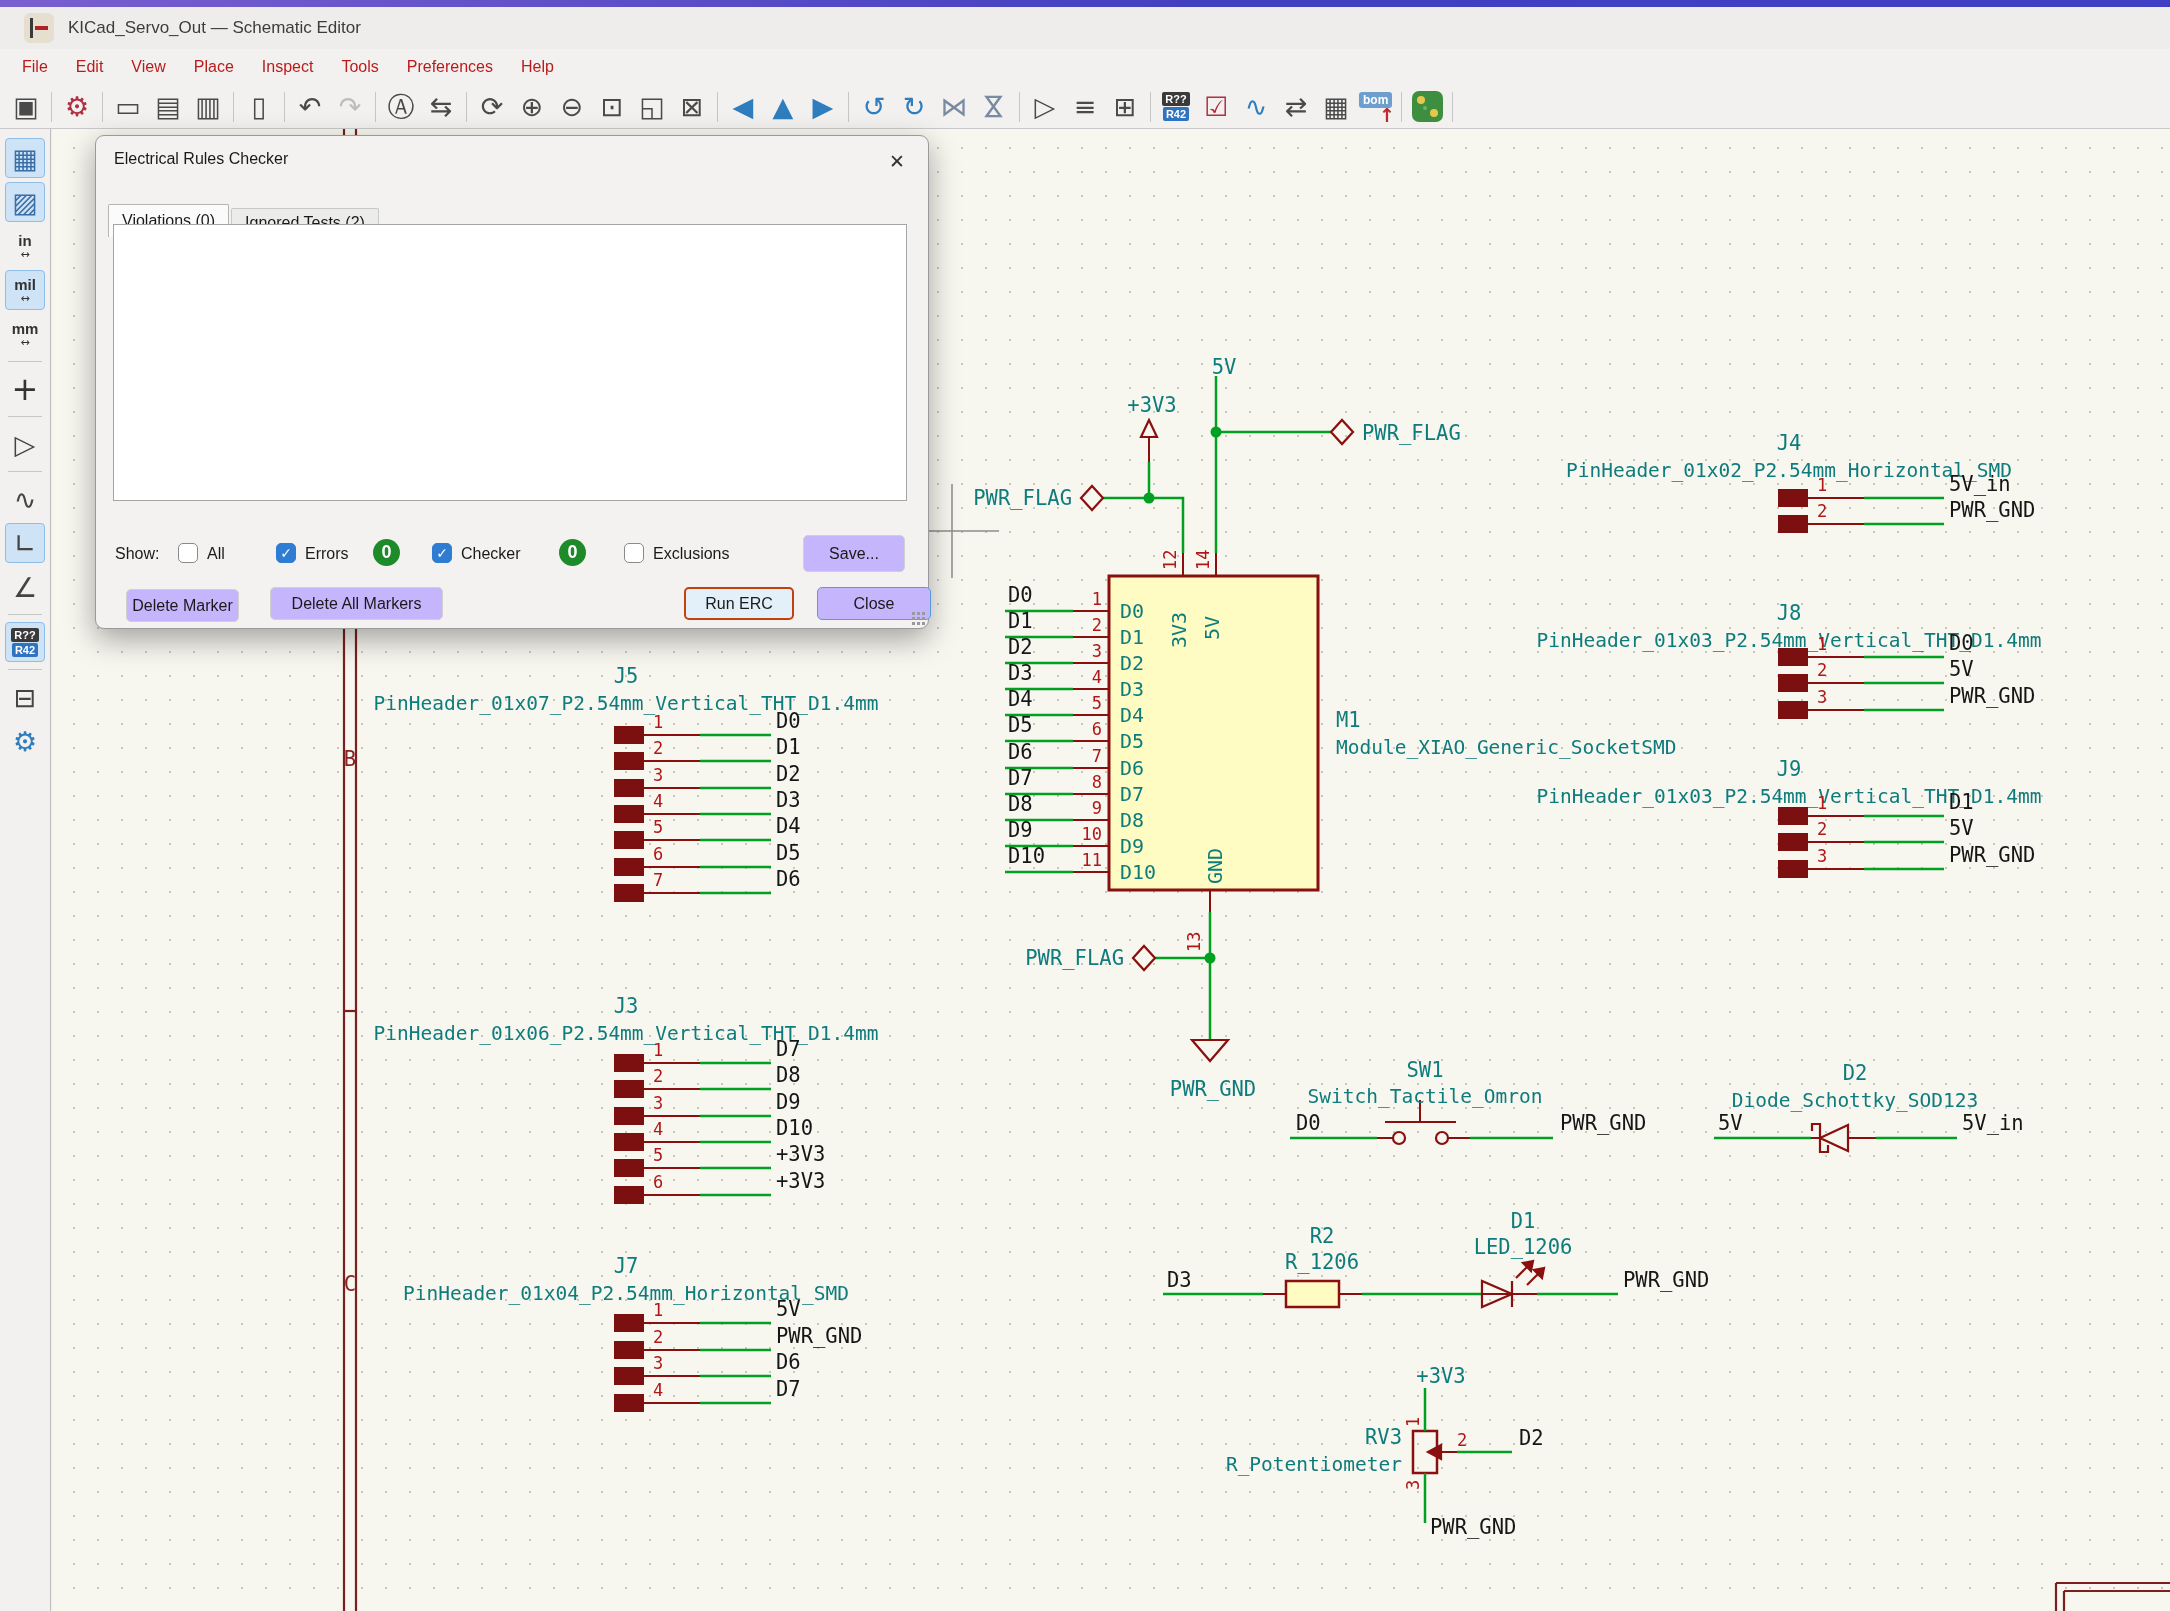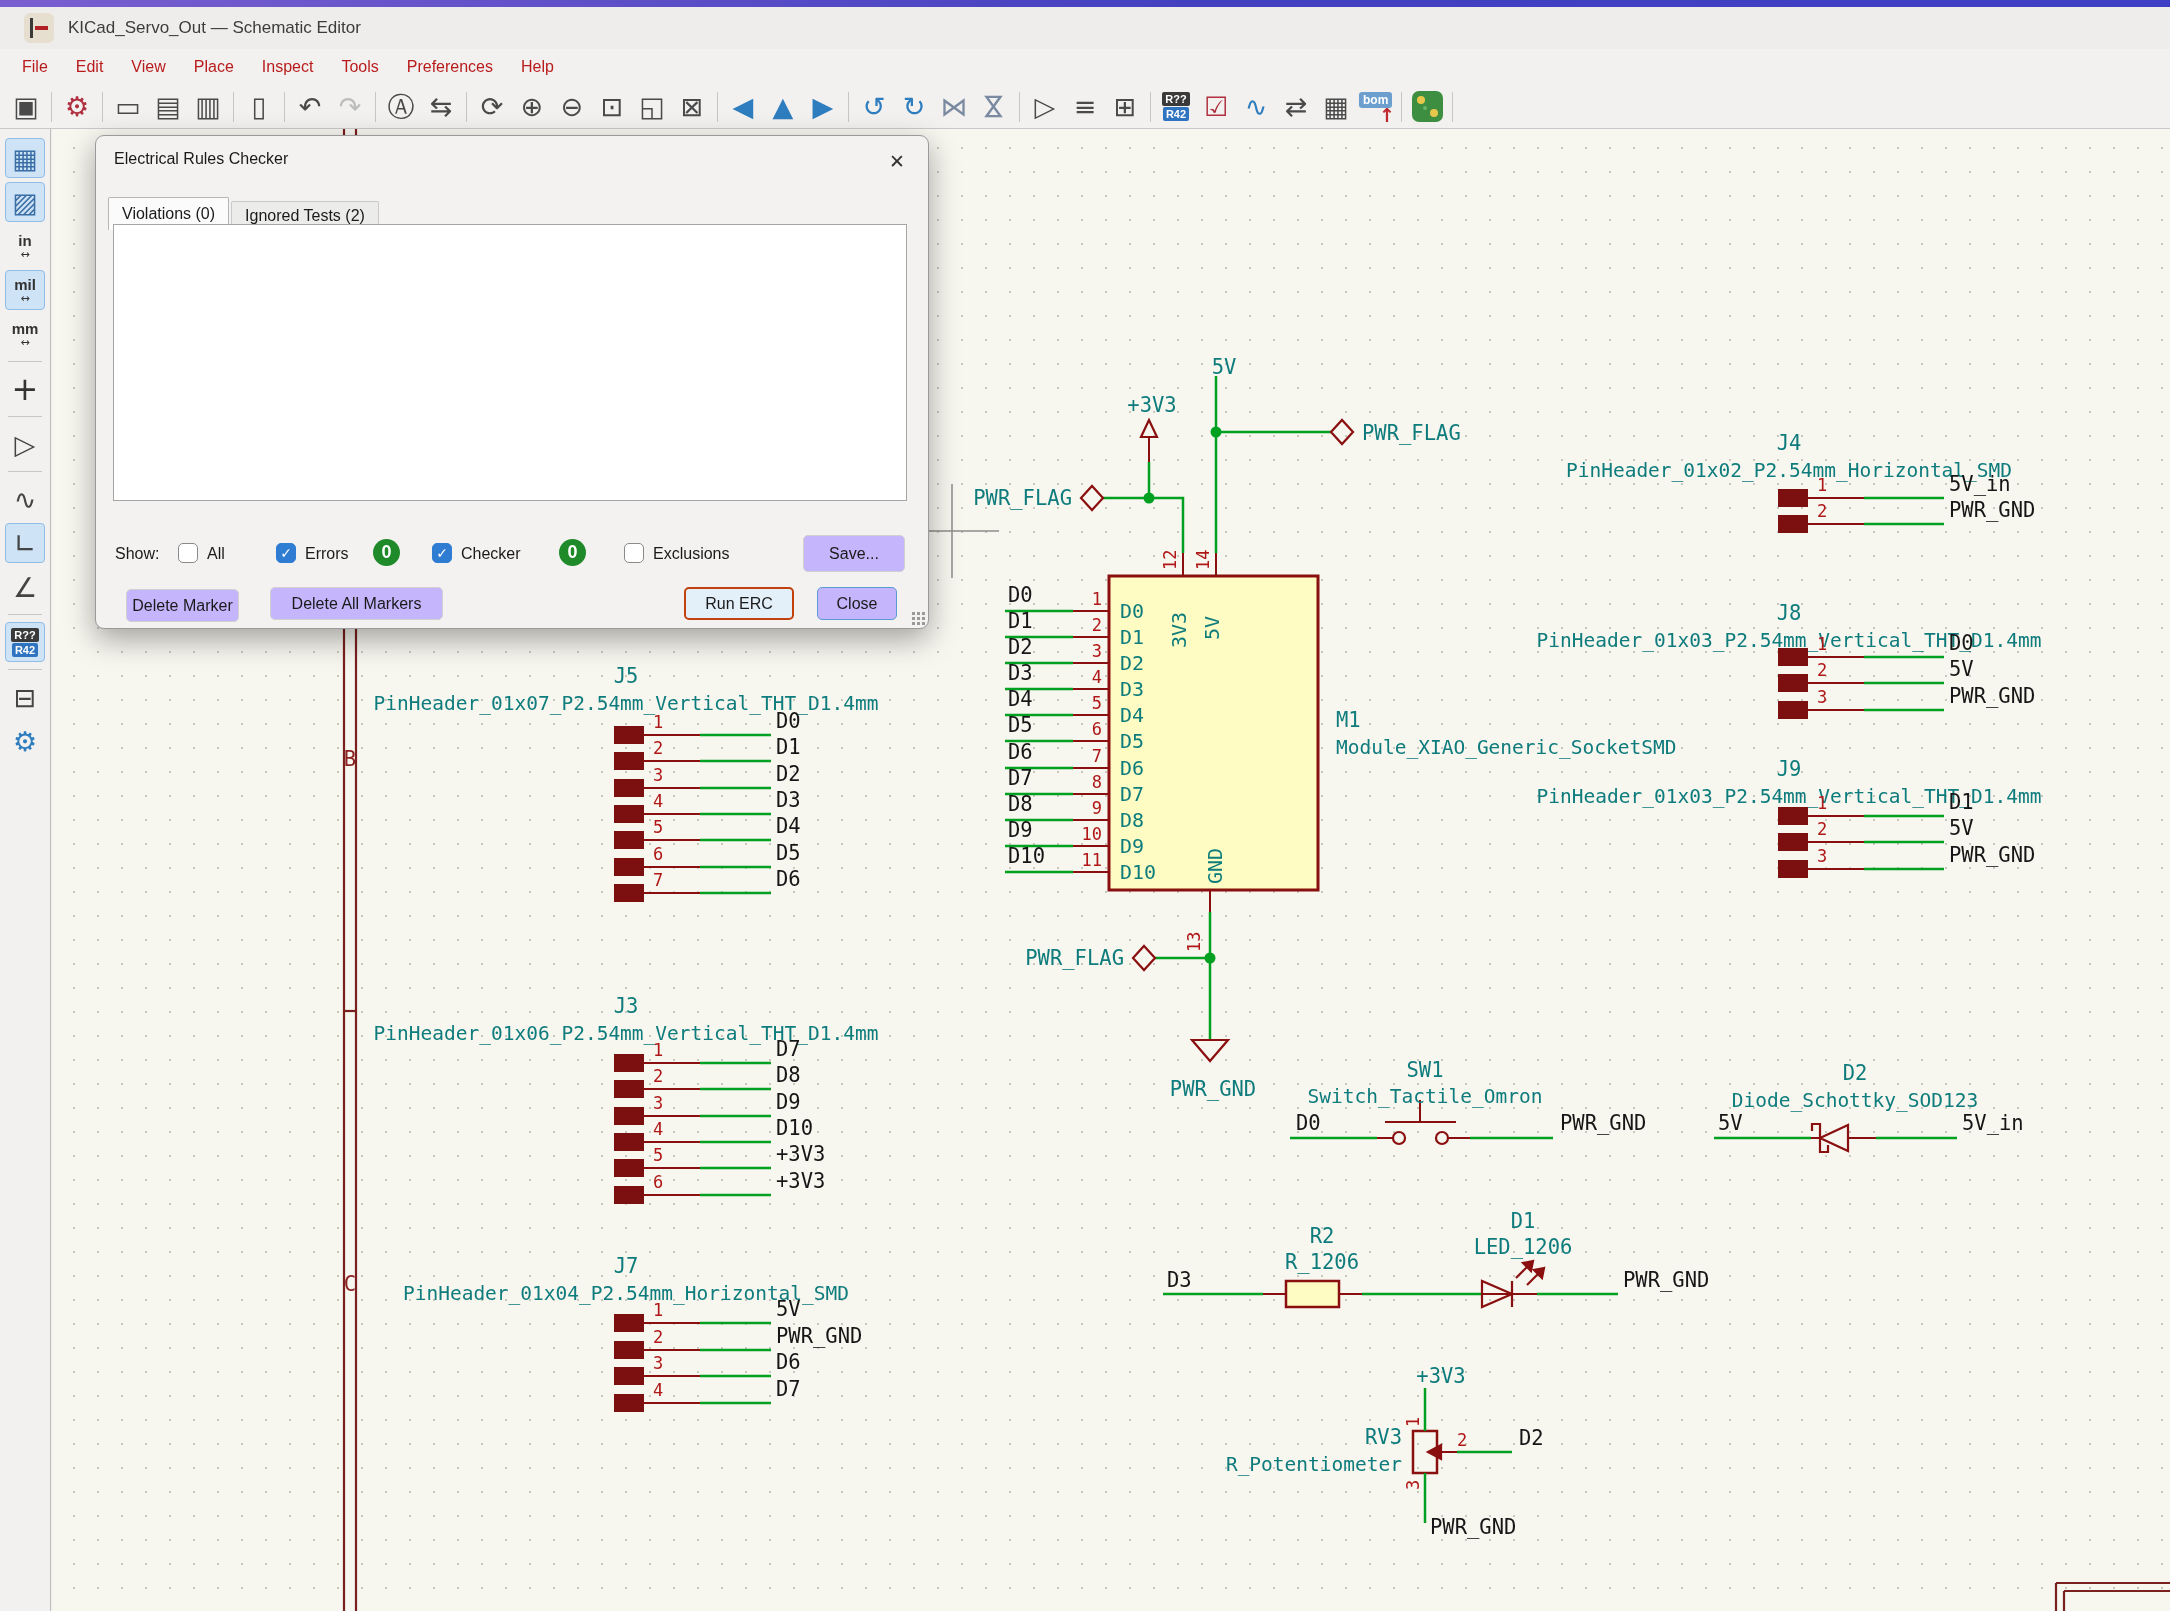--- a/index.html
+++ b/index.html
@@ -58,21 +58,21 @@
   .lbl-ref{fill:#0e7c7c;}
   .lbl-pin{fill:#b01818;}
   .lbl-frame{fill:#8a2020;}
   
   .dialog{position:absolute;left:95px;top:135px;width:832px;height:492px;background:#f3f2f1;
     border:1px solid #9a9a9a;border-radius:9px;box-shadow:0 10px 30px rgba(0,0,0,.35);z-index:10;
     font-size:16px;color:#1a1a1a;}
   .dlg-title{position:absolute;left:18px;top:14px;font-size:16px;color:#1a1a1a;}
   .dlg-close{position:absolute;right:16px;top:10px;font-size:19px;color:#333;width:30px;height:30px;
     display:flex;align-items:center;justify-content:center;font-family:"DejaVu Sans",sans-serif;}
-  .dlg-tabs{position:absolute;left:12px;top:61px;display:flex;align-items:flex-end;justify-content:center;}
+  .dlg-tabs{position:absolute;left:12px;top:68px;display:flex;align-items:flex-end;justify-content:center;}
   .dlg-tab{padding:5px 13px;font-size:16px;border:1px solid #c9c9c9;background:#ececeb;
     border-bottom:none;margin-right:2px;border-radius:2px 2px 0 0;color:#1a1a1a;}
   .dlg-tab.active{background:#fbfbfb;padding:7px 13px;border-color:#b5b5b5;}
   .dlg-list{position:absolute;left:17px;top:88px;width:792px;height:275px;background:#ffffff;
     border:1px solid #a5a5a5;}
   .showrow{position:absolute;left:0;top:400px;width:100%;height:40px;}
   .showrow .lab{position:absolute;top:9px;font-size:16px;}
   .cb{position:absolute;top:7px;width:20px;height:20px;border-radius:5px;box-sizing:border-box;
     border:1px solid #8a8a8a;background:#fff;color:#fff;font-size:14px;line-height:18px;text-align:center;
     font-family:"DejaVu Sans",sans-serif;}
@@ -590,16 +590,16 @@
       <span class="cb checked" style="left:336px" id="cb2">✓</span>
       <span class="lab" style="left:365px">Checker</span>
       <span class="badge" style="left:463px">0</span>
       <span class="cb" style="left:528px" id="cb3"></span>
       <span class="lab" style="left:557px">Exclusions</span>
       <div class="btn" style="left:707px;top:-1px;width:102px;height:37px">Save...</div>
     </div>
     <div class="btn" style="left:30px;top:453px;width:113px;height:33px">Delete Marker</div>
     <div class="btn" style="left:174px;top:451px;width:173px;height:33px">Delete All Markers</div>
     <div class="btn primary" style="left:588px;top:451px;width:110px;height:33px">Run ERC</div>
-    <div class="btn default" style="left:721px;top:451px;width:80px;height:33px">Close</div>
+    <div class="btn default" style="left:721px;top:451px;width:114px;height:33px">Close</div>
     <div class="grip"></div>
   </div>
 </div>
 
 </body></html>

